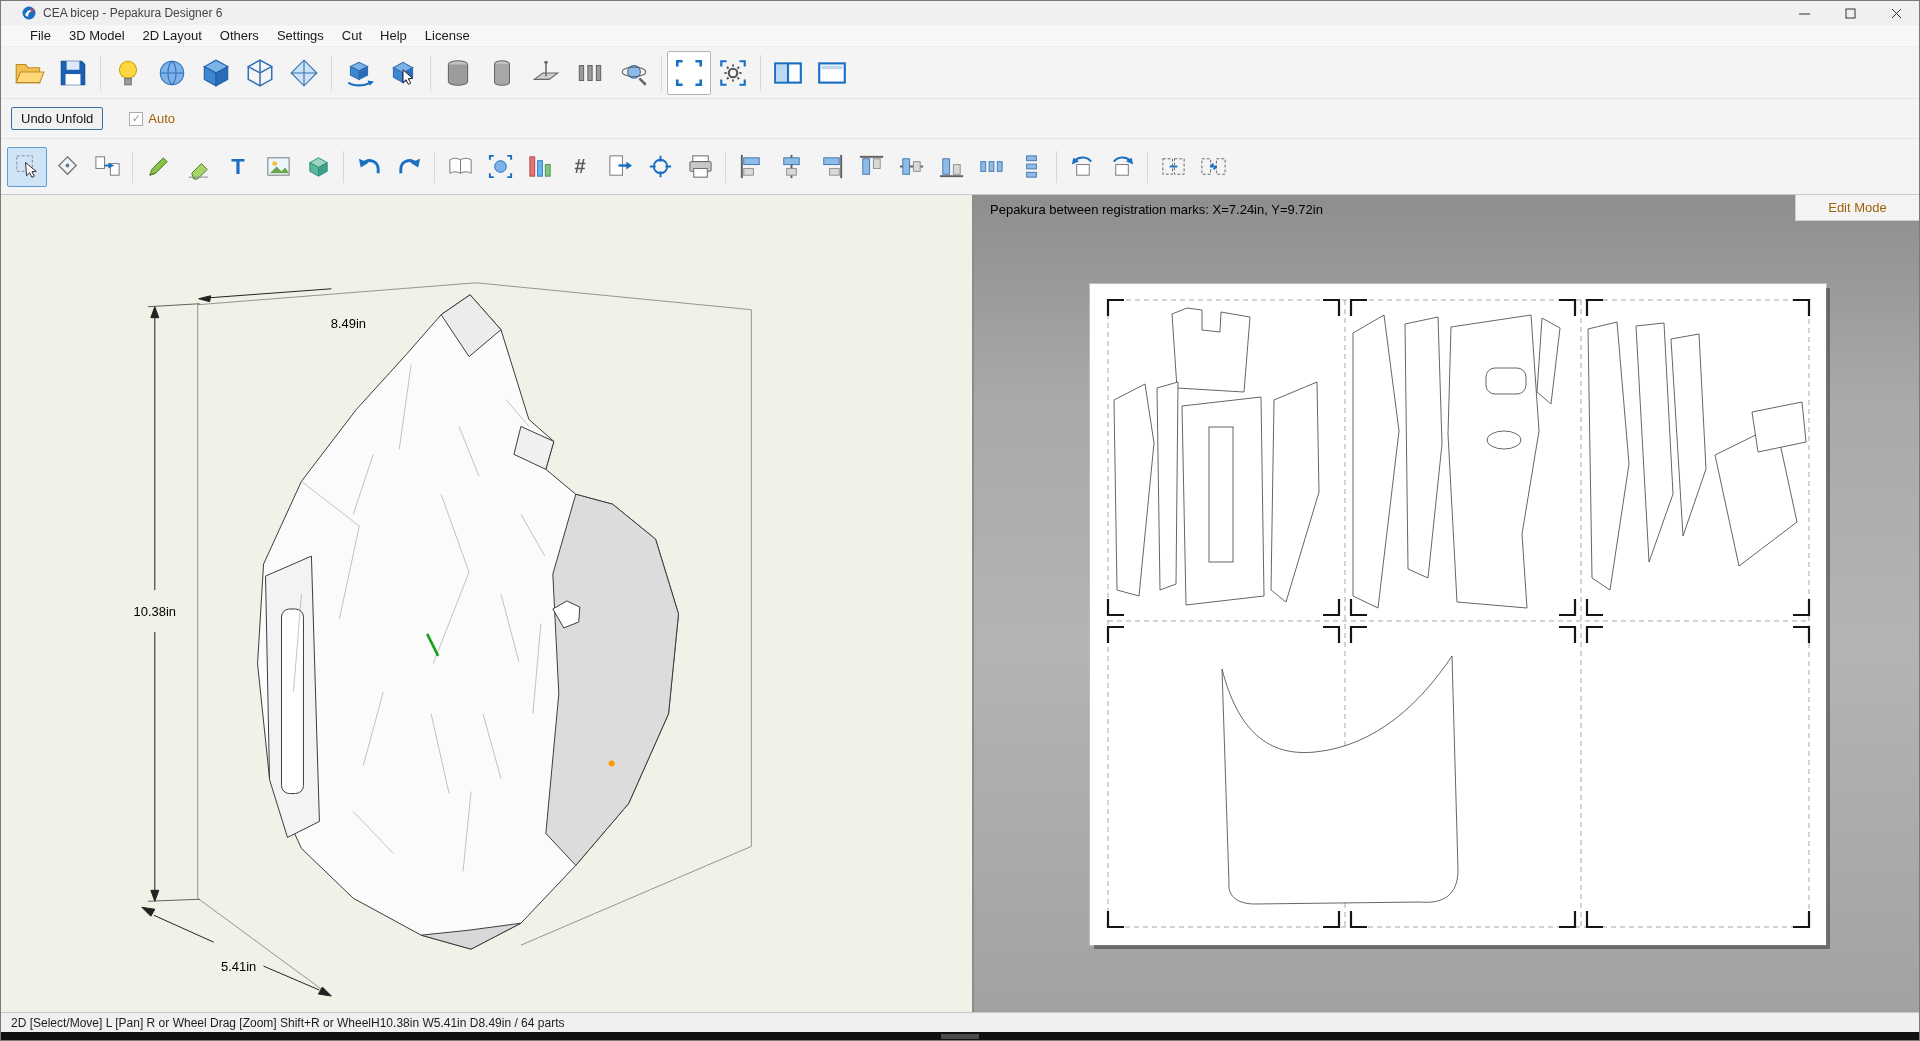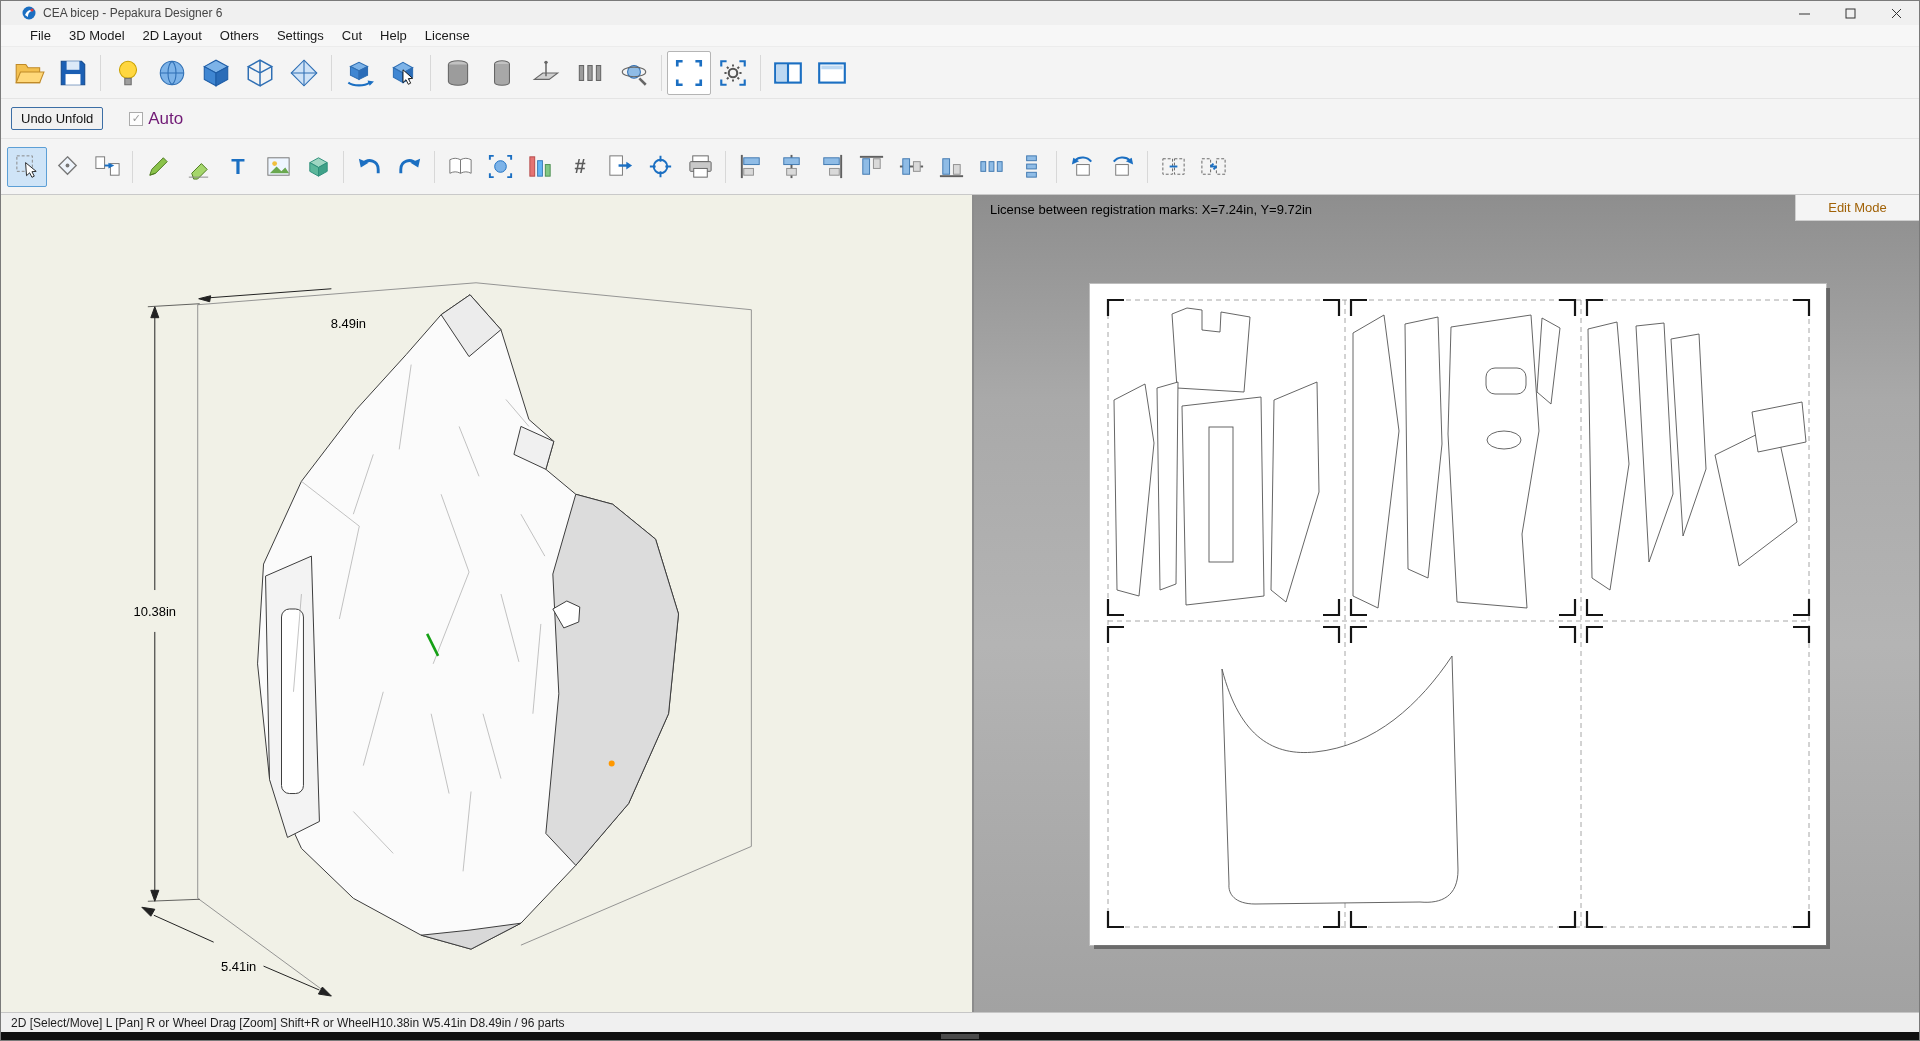--- a/index.html
+++ b/index.html
@@ -29,21 +29,21 @@
   .sep { width:1px; height:36px; background:#d8d8d8; margin:0 5px; flex:0 0 auto; }
   .tb2 .sep { height:32px; }
   .btn svg { width:32px; height:32px; }
   .tb2 .btn svg { width:29px; height:29px; }
   .glyphT { font-size:22px; font-weight:bold; color:#1b6fc2; }
   .glyphH { font-size:20px; font-weight:bold; color:#5a5a5a; }
 
   .undo-btn { font-size:13px; color:#111; background:#f1f1f1; border:1px solid #3c6ea5; border-radius:2px; padding:3px 9px; }
   .auto-wrap { display:flex; align-items:center; gap:5px; }
   .cb { width:14px; height:14px; border:1px solid #ababab; background:#fdfdfd; display:flex; align-items:center; justify-content:center; font-size:11px; color:#9a9a9a; }
-  .auto-lbl { font-size:17px; color:#701a75; }
+  .auto-lbl { font-size:13px; color:#a16207; }
 
   
   .content { flex:1 1 auto; display:flex; min-height:0; }
   .view3d { width:971px; background:#f1f1e7; position:relative; flex:0 0 auto; }
   .splitter { width:2px; background:#8c8c8c; flex:0 0 auto; }
   .view2d { flex:1 1 auto; position:relative; background:linear-gradient(to bottom,#8e8e8e 0%, #a9a9a9 25%, #b4b4b4 55%, #a2a2a2 100%); overflow:hidden; }
   .reg-info { position:absolute; top:7px; left:16px; font-size:13px; color:#000; }
   .edit-mode { position:absolute; top:0; right:0; width:124px; height:26px; background:#f4f4f4; display:flex; align-items:center; justify-content:center; font-size:13px; color:#a16207; border-left:1px solid #cfcfcf; border-bottom:1px solid #cfcfcf; }
   .page { position:absolute; left:116px; top:89px; width:736px; height:661px; background:#fff; box-shadow:4px 4px 0 rgba(60,60,60,.55), 0 0 0 1px #bdbdbd; }
   .page svg { width:100%; height:100%; display:block; }
@@ -483,21 +483,21 @@
           <path d="M300 287 L358 332 M358 332 L338 425 M410 170 L398 255 M440 300 L468 378 M468 378 L432 470 M500 400 L518 468 M382 498 L362 572 M430 520 L448 600 M470 598 L462 678 M520 320 L544 362 M352 618 L392 660 M300 400 L292 498 M505 205 L528 232 M458 232 L478 282 M372 260 L352 320 M482 520 L500 585 M540 430 L532 520" fill="none"></path>
         </g>
         <line x1="426" y1="440" x2="437" y2="462" stroke="#15a015" stroke-width="2.6"></line>
         <circle cx="611" cy="570" r="3" fill="#ff9800"></circle>
       </svg>
     </div>
 
     <div class="splitter"></div>
 
     <div class="view2d">
-      <div class="reg-info">License between registration marks: X=7.24in, Y=9.72in</div>
+      <div class="reg-info">Pepakura between registration marks: X=7.24in, Y=9.72in</div>
       <div class="edit-mode">Edit Mode</div>
 
       <div class="page">
         <svg viewBox="0 0 736 661">
 
           <g stroke="#8f8f8f" stroke-width="0.8" stroke-dasharray="5 4" fill="none">
             <rect x="18" y="16" width="701" height="627"></rect>
             <line x1="255" y1="16" x2="255" y2="643"></line>
             <line x1="491" y1="16" x2="491" y2="643"></line>
             <line x1="18" y1="337" x2="719" y2="337"></line>
@@ -532,19 +532,19 @@
             <path d="M662 128 L712 118 L716 158 L668 168 Z"></path>
             <path d="M132 385 C150 455 185 472 225 468 C285 462 330 420 362 372 L368 586 C368 612 352 620 330 618 L165 620 C145 620 138 610 139 600 Z"></path>
           </g>
         </svg>
       </div>
     </div>
   </div>
 
   <div class="statusbar">
     <span>2D [Select/Move] L [Pan] R or Wheel Drag [Zoom] Shift+R or Wheel</span>
-    <span>H10.38in W5.41in D8.49in / 96 parts</span>
+    <span>H10.38in W5.41in D8.49in / 64 parts</span>
   </div>
   <div class="taskbar-strip">
     <div class="chip"></div>
   </div>
 
 </div>
 
 </body></html>

